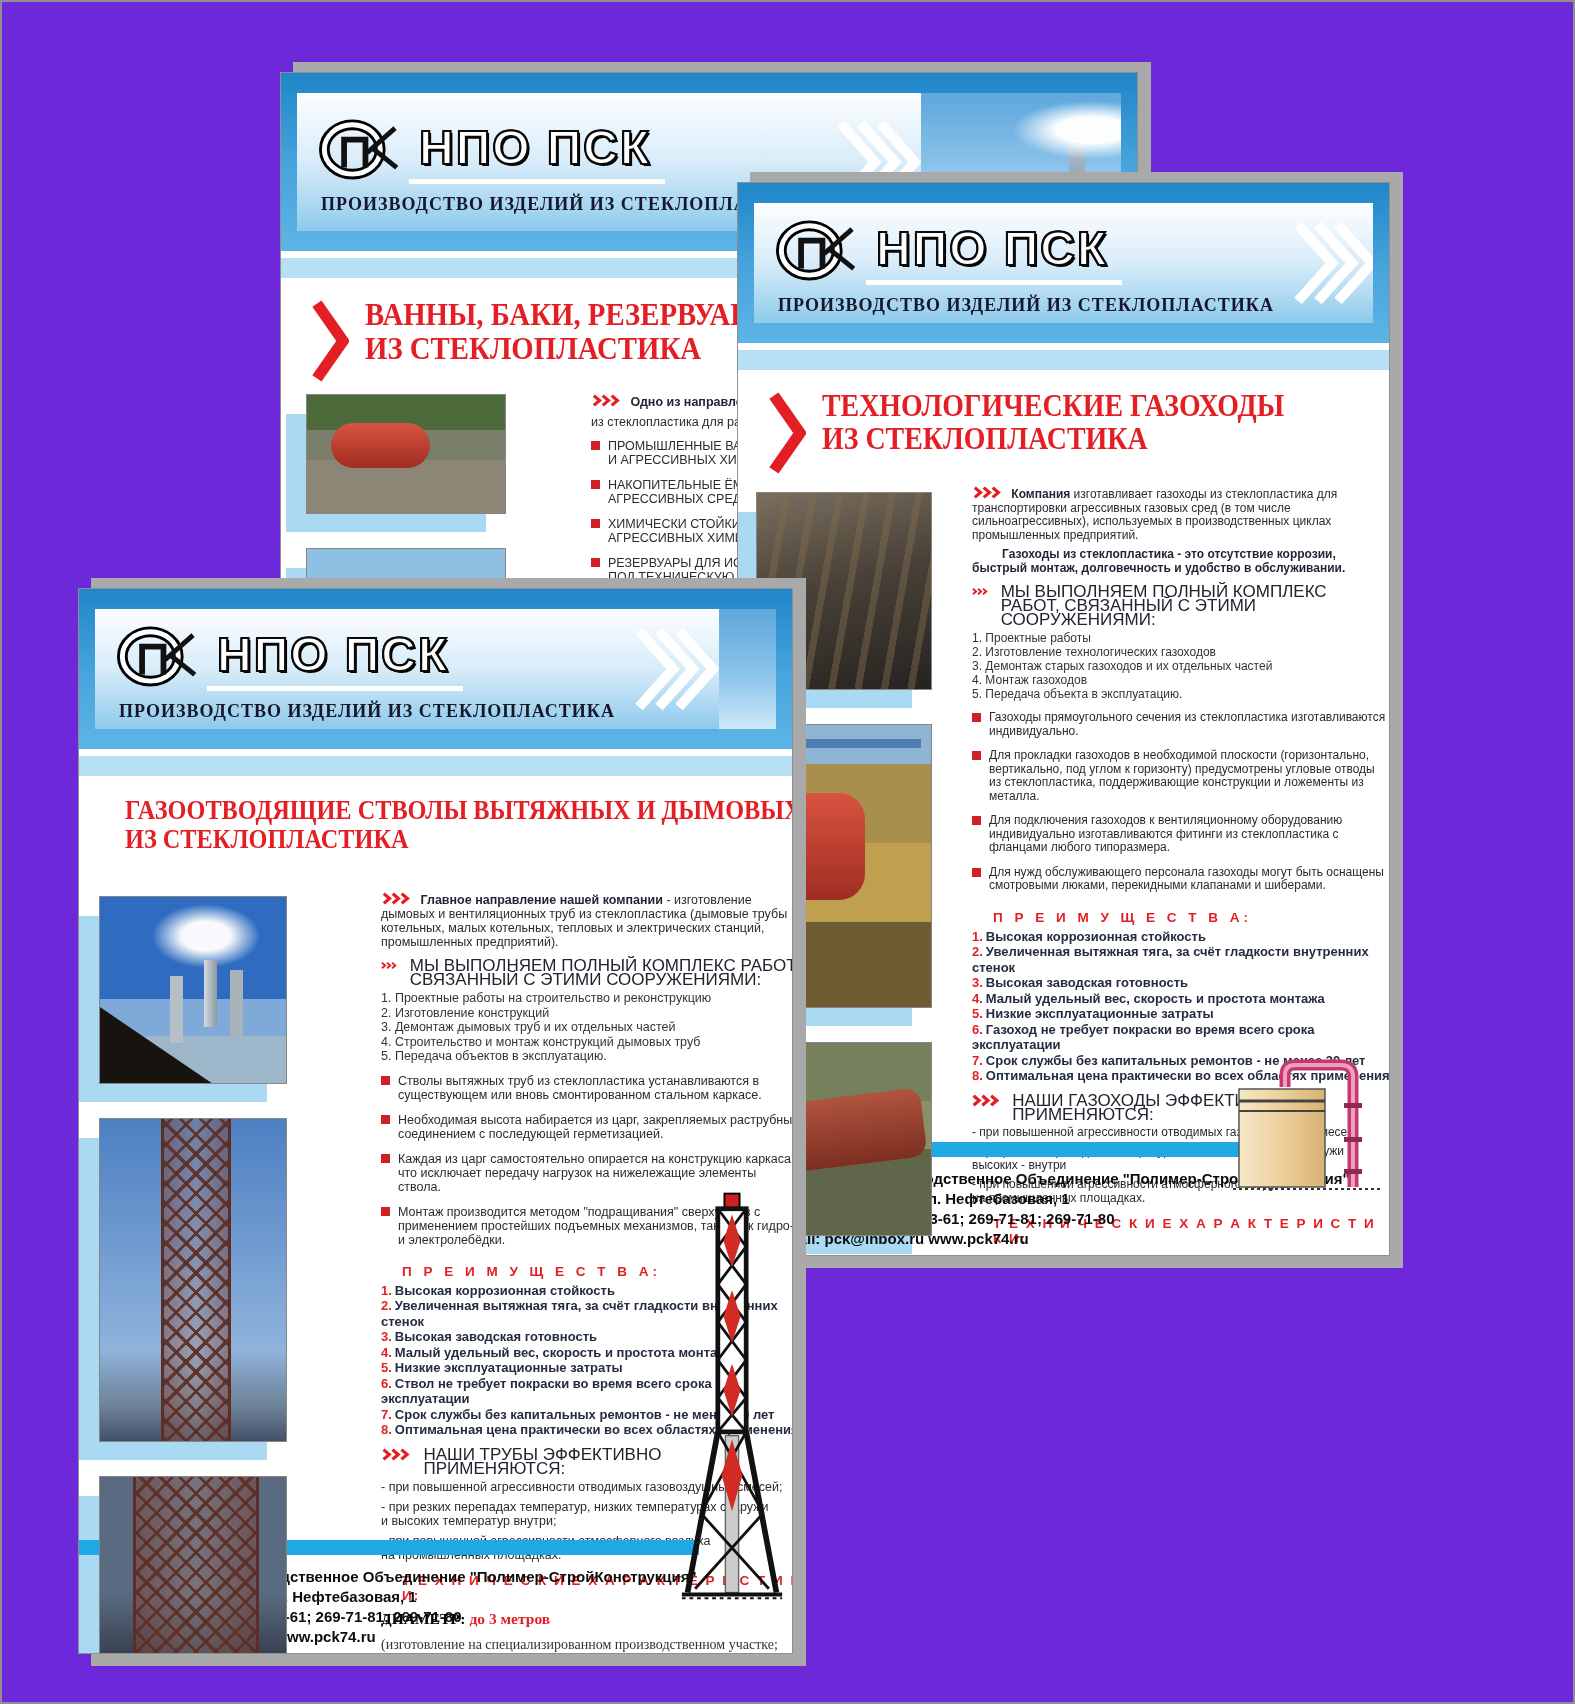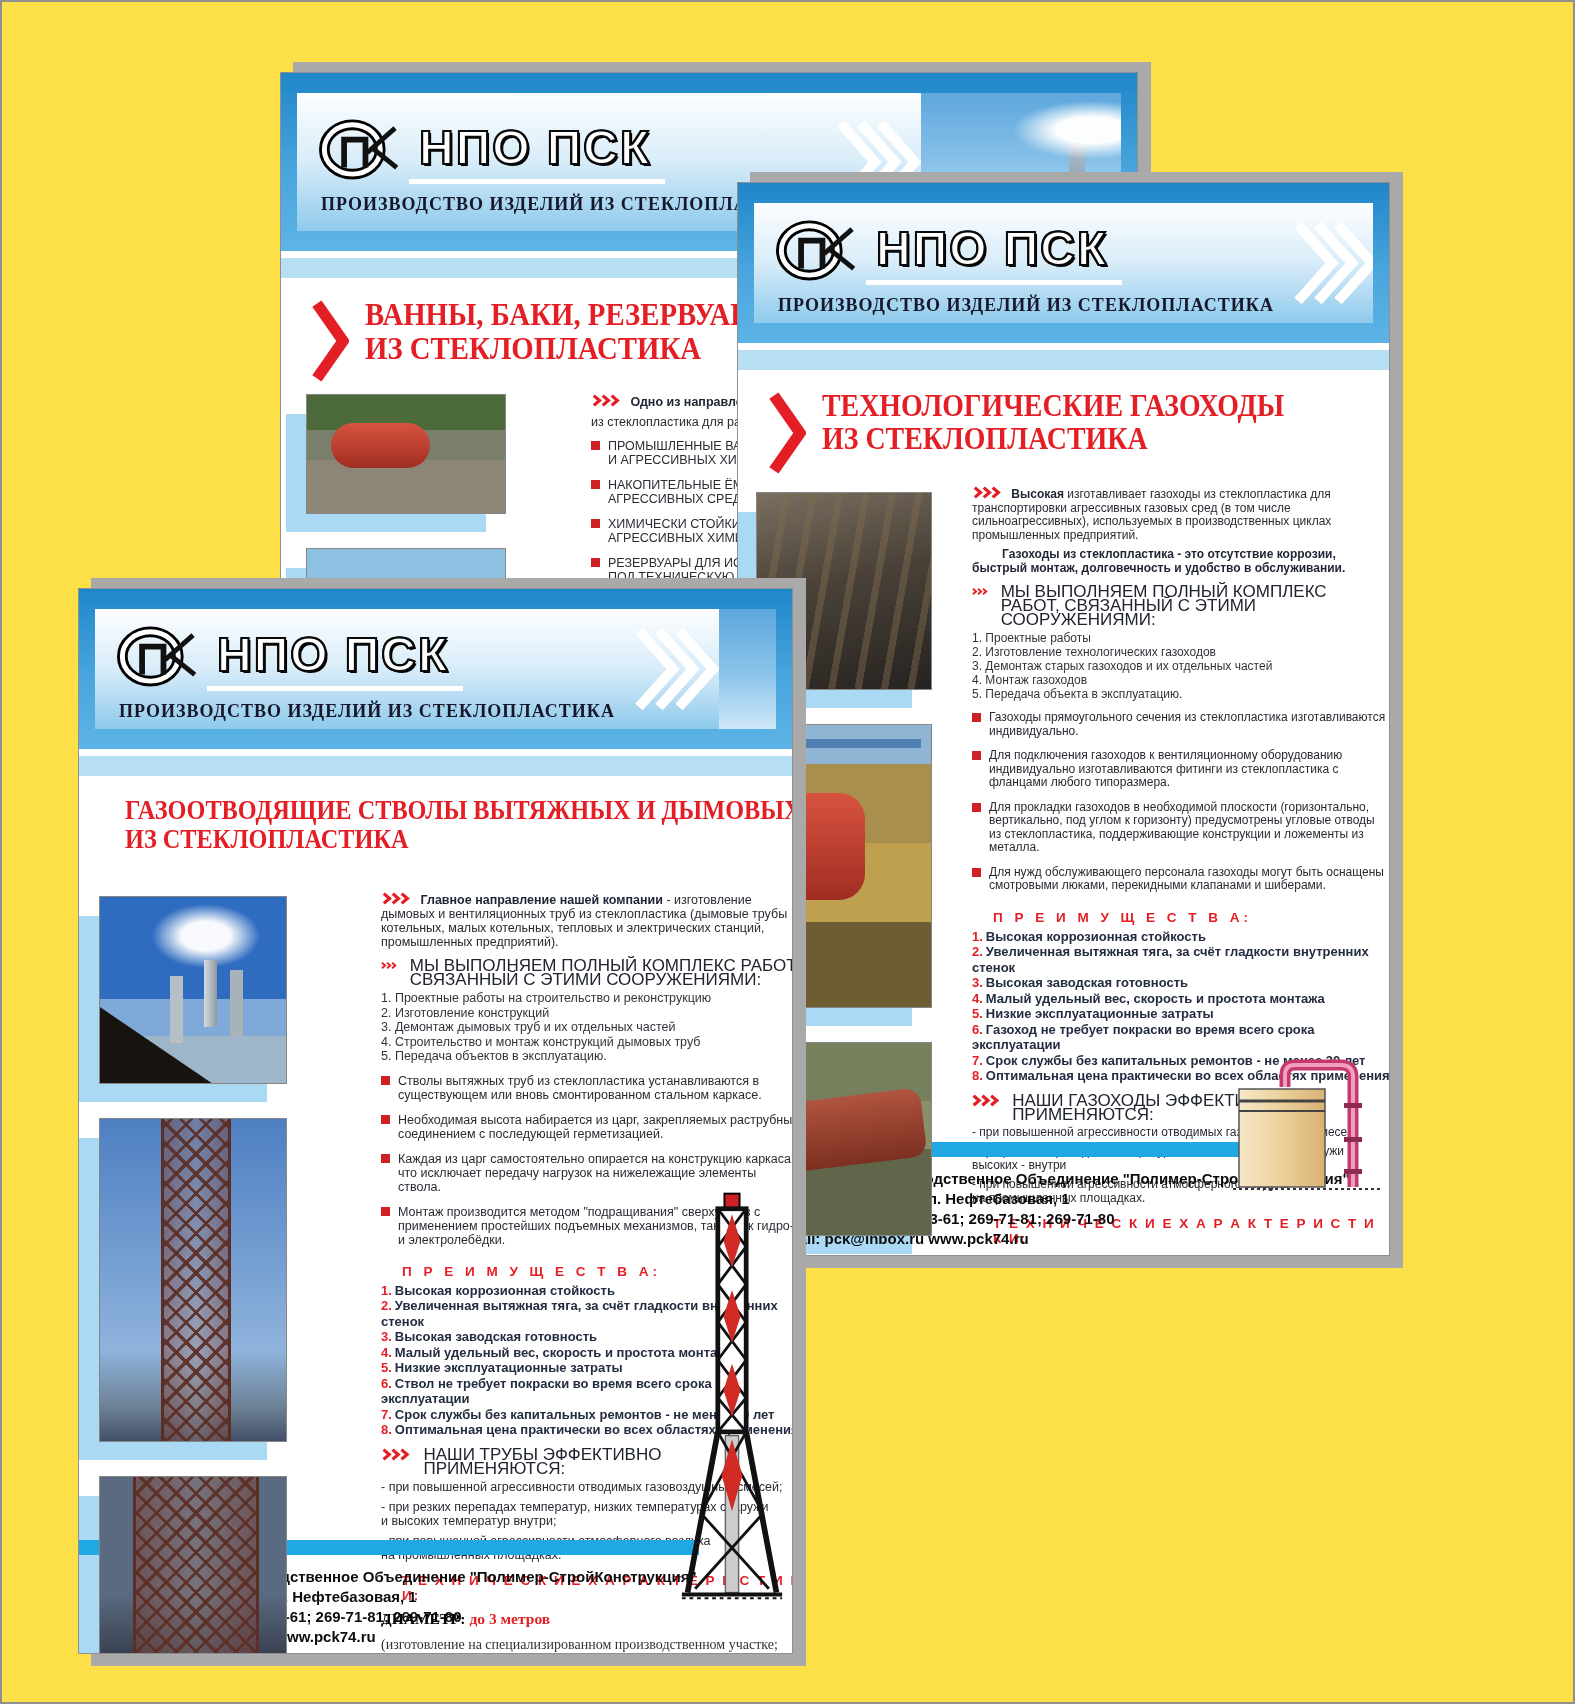--- a/index.html
+++ b/index.html
@@ -1,17 +1,17 @@
 <!DOCTYPE html>
 <html><head>
 <meta charset="utf-8">
 <style>
   html,body{margin:0;padding:0;}
   body{width:1575px;height:1704px;background:#ffffff;font-family:"Liberation Sans",sans-serif;overflow:hidden;}
-  .canvas{position:relative;width:1575px;height:1704px;background:#fde047;box-shadow:inset 0 0 0 2px #8f8f8f;overflow:hidden;}
+  .canvas{position:relative;width:1575px;height:1704px;background:#6d28d9;box-shadow:inset 0 0 0 2px #8f8f8f;overflow:hidden;}
 
   .page{position:absolute;background:#ffffff;border:1px solid #8f8f8f;
         box-shadow:13px -10px 0 #a9a9a9,13px 12px 0 #a9a9a9;overflow:hidden;}
   .page-a{left:280px;top:72px;width:856px;height:1012px;z-index:1;}
   .page-b{left:737px;top:182px;width:651px;height:1072px;z-index:2;}
   .page-c{left:78px;top:588px;width:713px;height:1064px;z-index:3;}
 
   
   .band{position:relative;height:160px;background:linear-gradient(180deg,#1f86c9 0%,#49a5dd 55%,#5db4e6 100%);}
   .page-a .band{height:178px;}
@@ -260,21 +260,21 @@
           <div class="phframe pb-ph3">
               <div class="pipe"></div>
             </div>
         </div>
       </div>
       <div class="txtcol">
         <p class="txt">
           <svg class="ch3" width="30" height="13" viewBox="0 0 34 16">
               <path d="M2,2 L9,8 L2,14 M13,2 L20,8 L13,14 M24,2 L31,8 L24,14" fill="none" stroke="#e31e24" stroke-width="4"></path>
             </svg>
-          <b class="b">Высокая</b><span> изготавливает газоходы из стеклопластика для транспортировки агрессивных газовых сред (в том числе сильноагрессивных), используемых в производственных циклах промышленных предприятий.</span>
+          <b class="b">Компания</b><span> изготавливает газоходы из стеклопластика для транспортировки агрессивных газовых сред (в том числе сильноагрессивных), используемых в производственных циклах промышленных предприятий.</span>
         </p>
         <p class="txt b indent">Газоходы из стеклопластика - это отсутствие коррозии, быстрый монтаж, долговечность и удобство в обслуживании.</p>
         <div class="h2row">
           <svg class="ch3" width="30" height="13" viewBox="0 0 34 16">
               <path d="M2,2 L9,8 L2,14 M13,2 L20,8 L13,14 M24,2 L31,8 L24,14" fill="none" stroke="#e31e24" stroke-width="4"></path>
             </svg>
           <div class="h2">МЫ ВЫПОЛНЯЕМ ПОЛНЫЙ КОМПЛЕКС РАБОТ, СВЯЗАННЫЙ С ЭТИМИ СООРУЖЕНИЯМИ:</div>
         </div>
         <div>
           <div class="wk">1. Проектные работы</div>
@@ -283,25 +283,25 @@
           <div class="wk">4. Монтаж газоходов</div>
           <div class="wk">5. Передача объекта в эксплуатацию.</div>
         </div>
         <div class="notes">
           <div class="note">
               <span class="sq"></span>
               <span class="txt">Газоходы прямоугольного сечения из стеклопластика изготавливаются индивидуально.</span>
             </div>
           <div class="note">
               <span class="sq"></span>
+              <span class="txt">Для прокладки газоходов в необходимой плоскости (горизонтально, вертикально, под углом к горизонту) предусмотрены угловые отводы из стеклопластика, поддерживающие конструкции и ложементы из металла.</span>
+            </div>
+          <div class="note">
+              <span class="sq"></span>
               <span class="txt">Для подключения газоходов к вентиляционному оборудованию индивидуально изготавливаются фитинги из стеклопластика с фланцами любого типоразмера.</span>
-            </div>
-          <div class="note">
-              <span class="sq"></span>
-              <span class="txt">Для прокладки газоходов в необходимой плоскости (горизонтально, вертикально, под углом к горизонту) предусмотрены угловые отводы из стеклопластика, поддерживающие конструкции и ложементы из металла.</span>
             </div>
           <div class="note">
               <span class="sq"></span>
               <span class="txt">Для нужд обслуживающего персонала газоходы могут быть оснащены смотровыми люками, перекидными клапанами и шиберами.</span>
             </div>
         </div>
         <div class="redhead">П Р Е И М У Щ Е С Т В А:</div>
         <div>
           <div class="adv"><span class="advn">1.</span><span>Высокая коррозионная стойкость</span></div>
           <div class="adv"><span class="advn">2.</span><span>Увеличенная вытяжная тяга, за счёт гладкости внутренних стенок</span></div>

